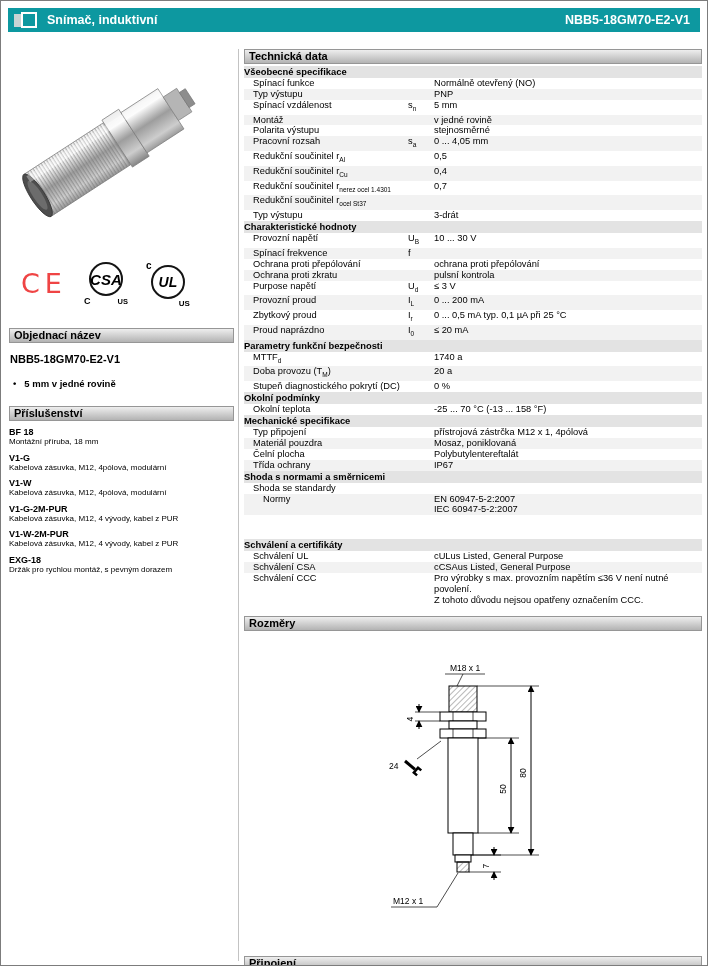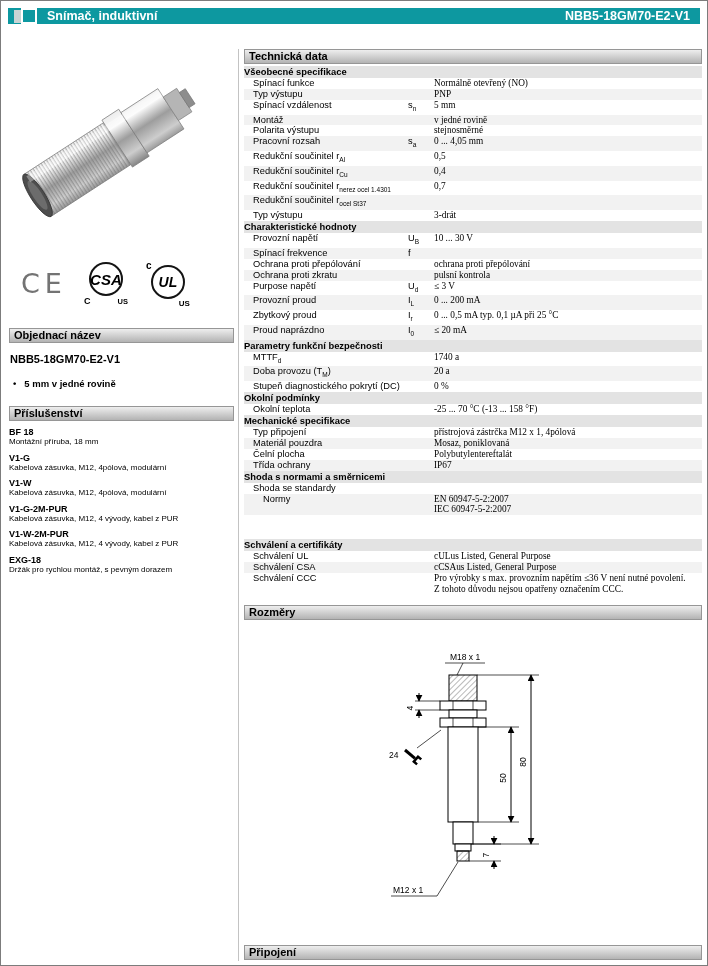--- a/index.html
+++ b/index.html
@@ -1,41 +1,41 @@
 <!DOCTYPE html>
 <html><head>
 <meta charset="utf-8">
 <style>
   * { box-sizing: border-box; }
   html,body { margin:0; padding:0; }
   body { width:708px; height:966px; background:#cfcfcf; font-family:"Liberation Sans", sans-serif; color:#000; }
   .page { position:relative; width:708px; height:966px; background:#fff; border:1px solid #7c7c7c; overflow:hidden; }
 
   
-  .topbar { position:absolute; left:7px; top:7px; right:7px; height:16px; background:#0d98a0;
+  .topbar { position:absolute; left:7px; top:7px; right:7px; height:24px; background:#0d98a0;
             display:flex; align-items:center; justify-content:space-between; padding:0 10px 0 6px;
             color:#fff; font-weight:bold; font-size:12.5px; }
   .topbar .lft { display:flex; align-items:center; gap:7px; }
   .cubewrap { position:relative; width:26px; height:18px; }
   .cube-gray { position:absolute; left:0; top:3px; width:12px; height:13px; background:#c9d4d4; }
   .cube-teal { position:absolute; left:7px; top:1px; width:16px; height:16px; background:#0d98a0; border:2px solid #fff; }
 
   
   .leftcol  { position:absolute; left:8px; top:44px; width:225px; }
   .rightcol { position:absolute; left:237px; top:48px; width:464px; height:912px; border-left:1px solid #c3c3c3; padding-left:5px; }
 
   .secbar { height:15px; background:linear-gradient(#eeeeee,#b3b3b3); border:1px solid #969696;
             font-weight:bold; font-size:11px; line-height:12.5px; padding:0 4px; }
 
   
   .photo { height:205px; }
 
   
   .marks { display:flex; align-items:flex-start; gap:16px; margin:8px 0 0 12px; height:56px; }
-  .ce { font-family:"DejaVu Sans", sans-serif; font-size:27px; letter-spacing:5px; color:#737373; margin-top:10px; }
+  .ce { font-family:"DejaVu Sans", sans-serif; font-size:27px; letter-spacing:5px; color:#ef4444; margin-top:10px; }
   .mark { position:relative; width:46px; height:52px; }
   .circ { border:2.5px solid #141414; border-radius:50%; display:flex; align-items:center; justify-content:center;
           font-weight:bold; font-style:italic; margin:0 auto; background:#fff; }
   .csa .circ { width:34px; height:34px; font-size:15px; margin-top:4px; }
   .csa .c  { position:absolute; left:1px;  bottom:4px; font-size:9px; font-weight:bold; }
   .csa .us { position:absolute; right:1px; bottom:4px; font-size:7.5px; font-weight:bold; }
   .ul .circ { width:34px; height:34px; font-size:14px; margin-top:7px; }
   .ul .c  { position:absolute; left:1px; top:2px; font-size:10px; font-weight:bold; }
   .ul .us { position:absolute; right:1px; bottom:2px; font-size:8px; font-weight:bold; }
 
@@ -48,21 +48,21 @@
   .acc-name { font-size:9px; font-weight:bold; line-height:10px; }
   .acc-desc { font-size:8px; line-height:9.5px; }
 
   
   .thead { background:#e3e3e3; font-weight:bold; font-size:9.4px; line-height:12px; padding-left:0; }
   .trow { display:flex; font-size:9.3px; line-height:10.9px; }
   .trow.alt { background:#f2f2f2; }
   .tlabel { flex:0 0 164px; padding-left:9px; white-space:nowrap; }
   .tlabel.ind2 { padding-left:19px; }
   .tsym { flex:0 0 26px; white-space:nowrap; }
-  .tval { flex:1;font-family:Liberation Serif, serif; }
+  .tval { flex:1; }
   sub { font-size:6.5px; }
   .tech-table { margin-top:2px; }
 
   .dim-bar { margin-top:10px; }
   .dim-wrap { height:295px; }
   .dim-wrap svg { display:block; margin:30px auto 0; }
   .conn-wrap { padding:16px 0 0 98px; }
 
   svg text { font-family:"Liberation Sans", sans-serif; font-size:8.5px; fill:#000; }
   .dline { stroke:#000; stroke-width:1; fill:none; }

